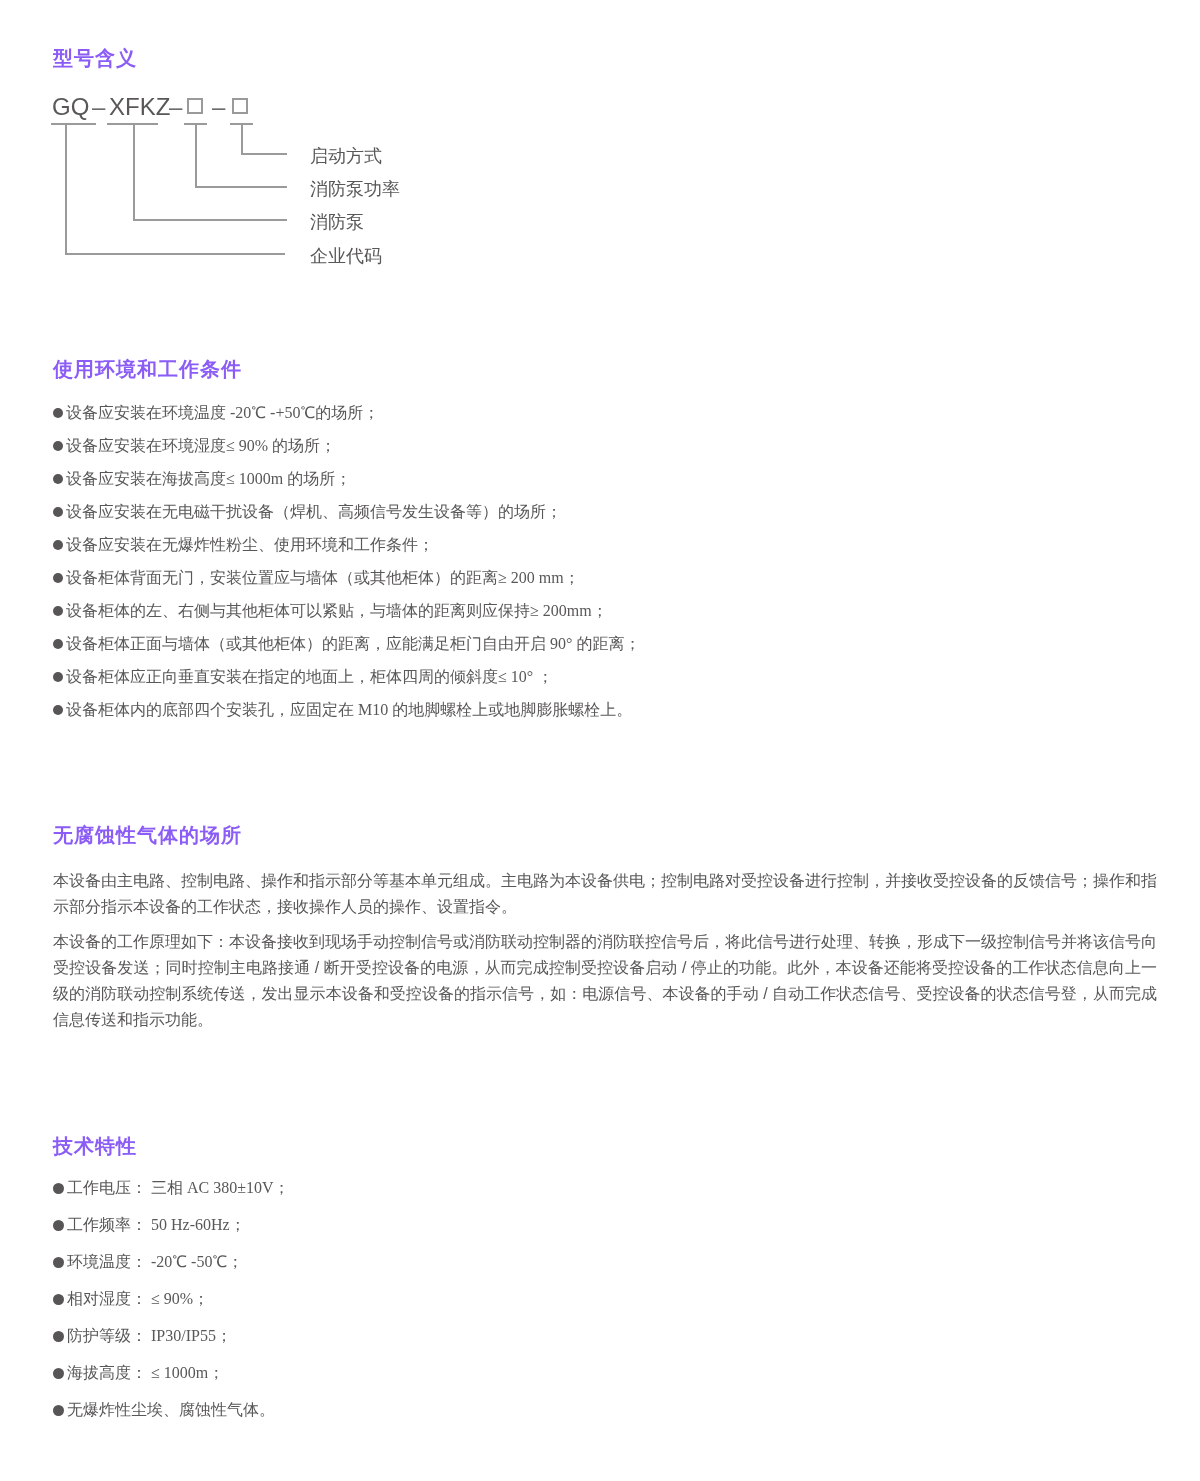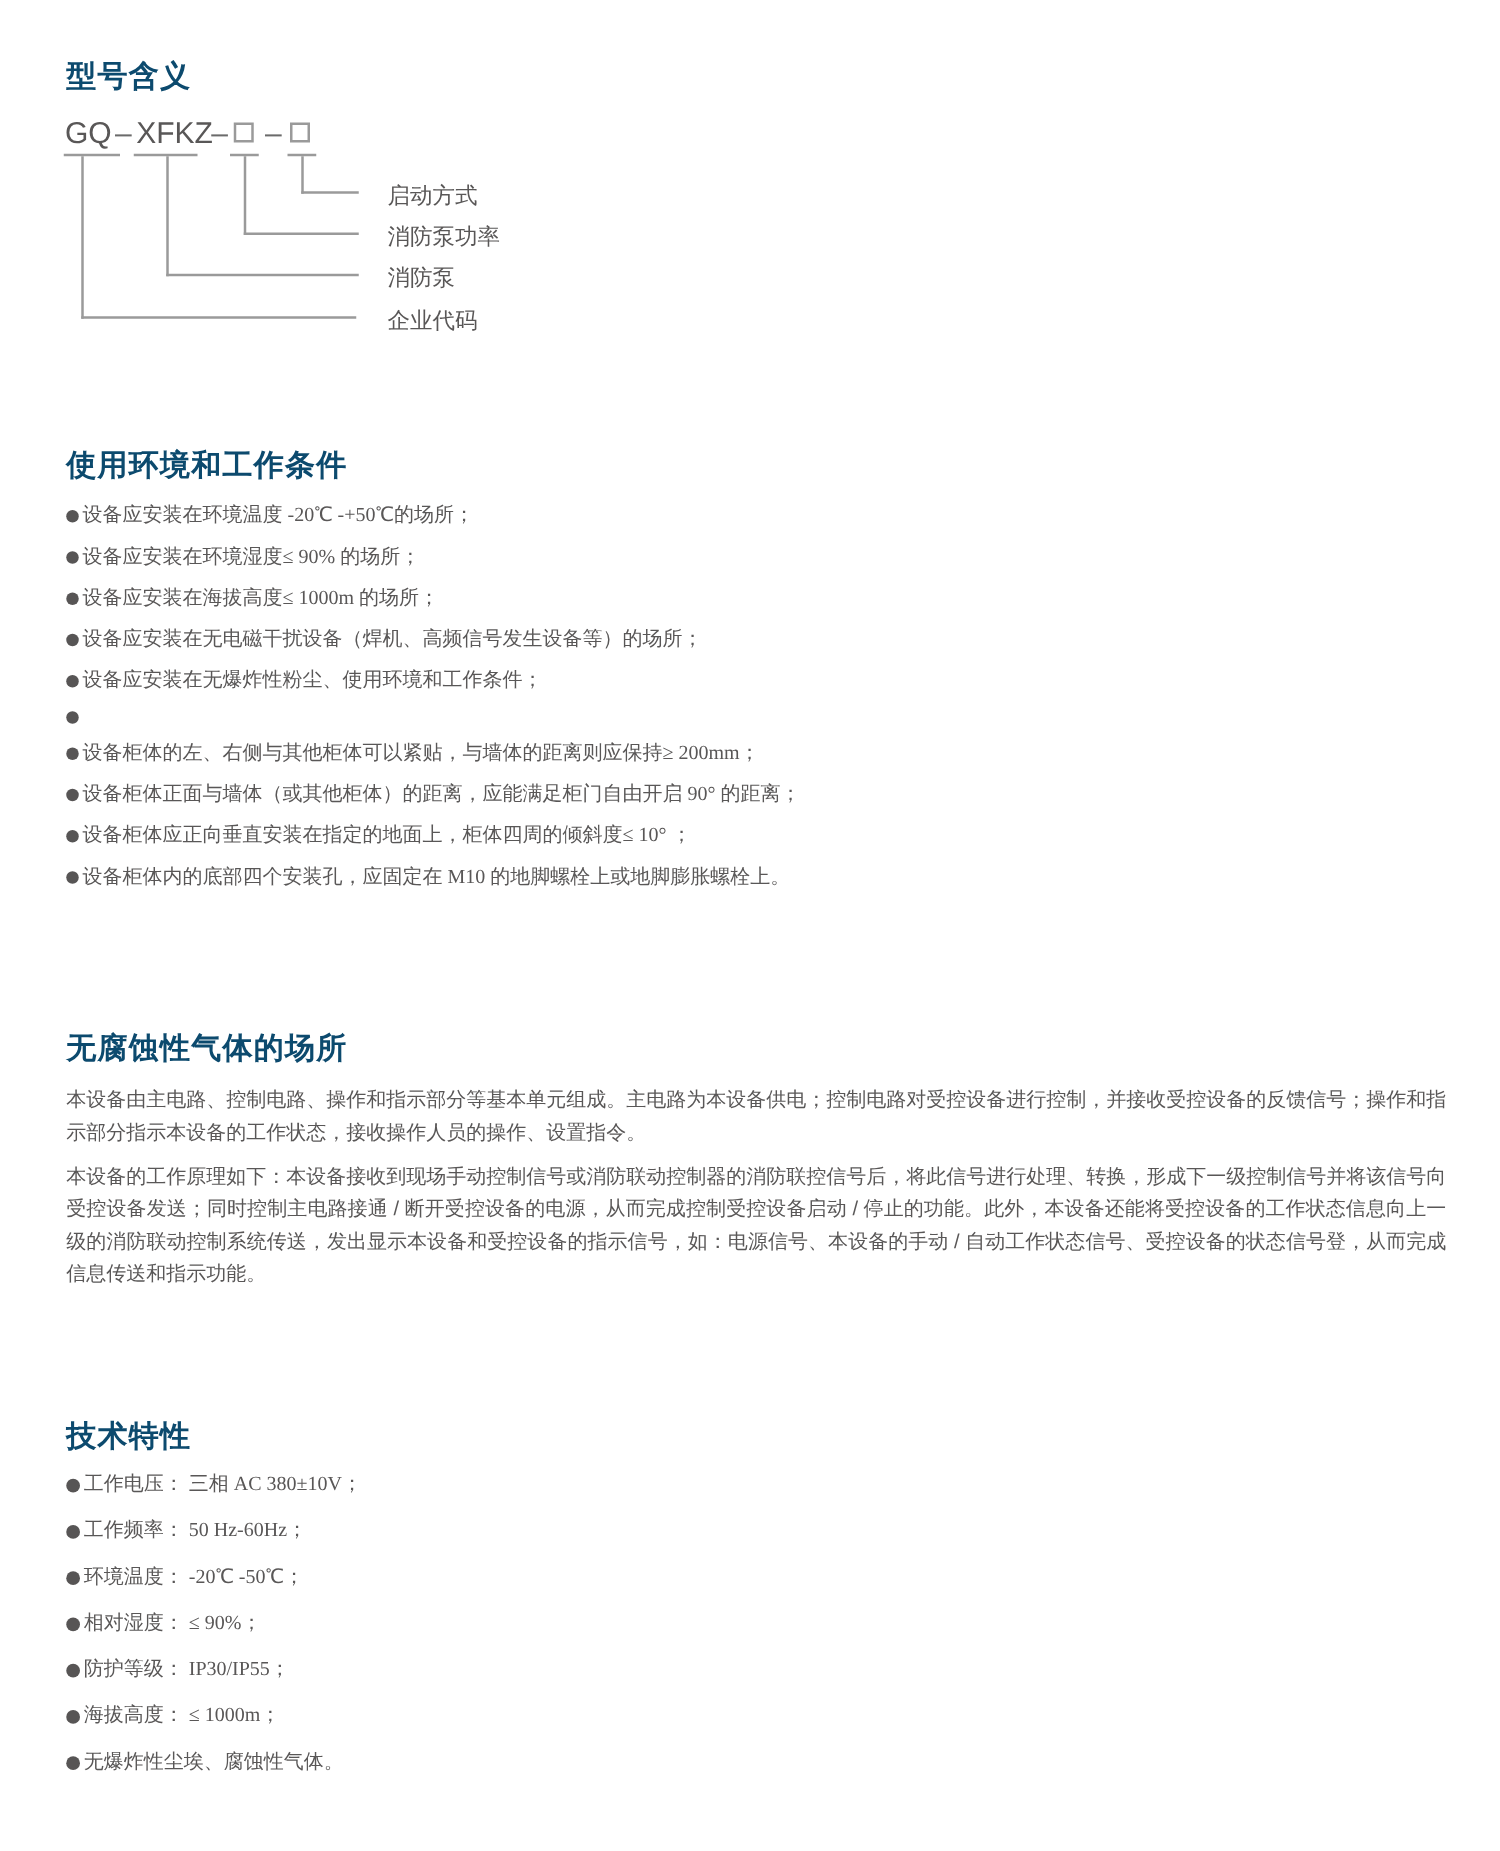--- a/index.html
+++ b/index.html
@@ -10,23 +10,23 @@
     height:1481px;
     margin:0 auto;
     background:#ffffff;
     font-family:"Liberation Sans","DejaVu Sans",sans-serif;
     color:#595757;
     overflow:hidden;
   }
   .section-title {
     position:absolute;
     left:53px;
-    font-size:24px;
+    font-size:20px;
     font-weight:bold;
-    color:#0c4a6e;
+    color:#8b5cf6;
     letter-spacing:1px;
     white-space:nowrap;
   }
   #title-model      { top:45px; }
   #title-env        { top:356px; }
   #title-structure  { top:822px; }
   #title-tech       { top:1133px; }
 
   
   .code-part {
@@ -171,20 +171,21 @@
         <span>设备应安装在无电磁干扰设备（焊机、高频信号发生设备等）的场所；</span>
       </li>
 
       <li>
         <span class="dot"></span>
         <span>设备应安装在无爆炸性粉尘、使用环境和工作条件；</span>
       </li>
 
       <li>
         <span class="dot"></span>
+        <span>设备柜体背面无门，安装位置应与墙体（或其他柜体）的距离≥ 200 mm；</span>
       </li>
 
       <li>
         <span class="dot"></span>
         <span>设备柜体的左、右侧与其他柜体可以紧贴，与墙体的距离则应保持≥ 200mm；</span>
       </li>
 
       <li>
         <span class="dot"></span>
         <span>设备柜体正面与墙体（或其他柜体）的距离，应能满足柜门自由开启 90° 的距离；</span>

